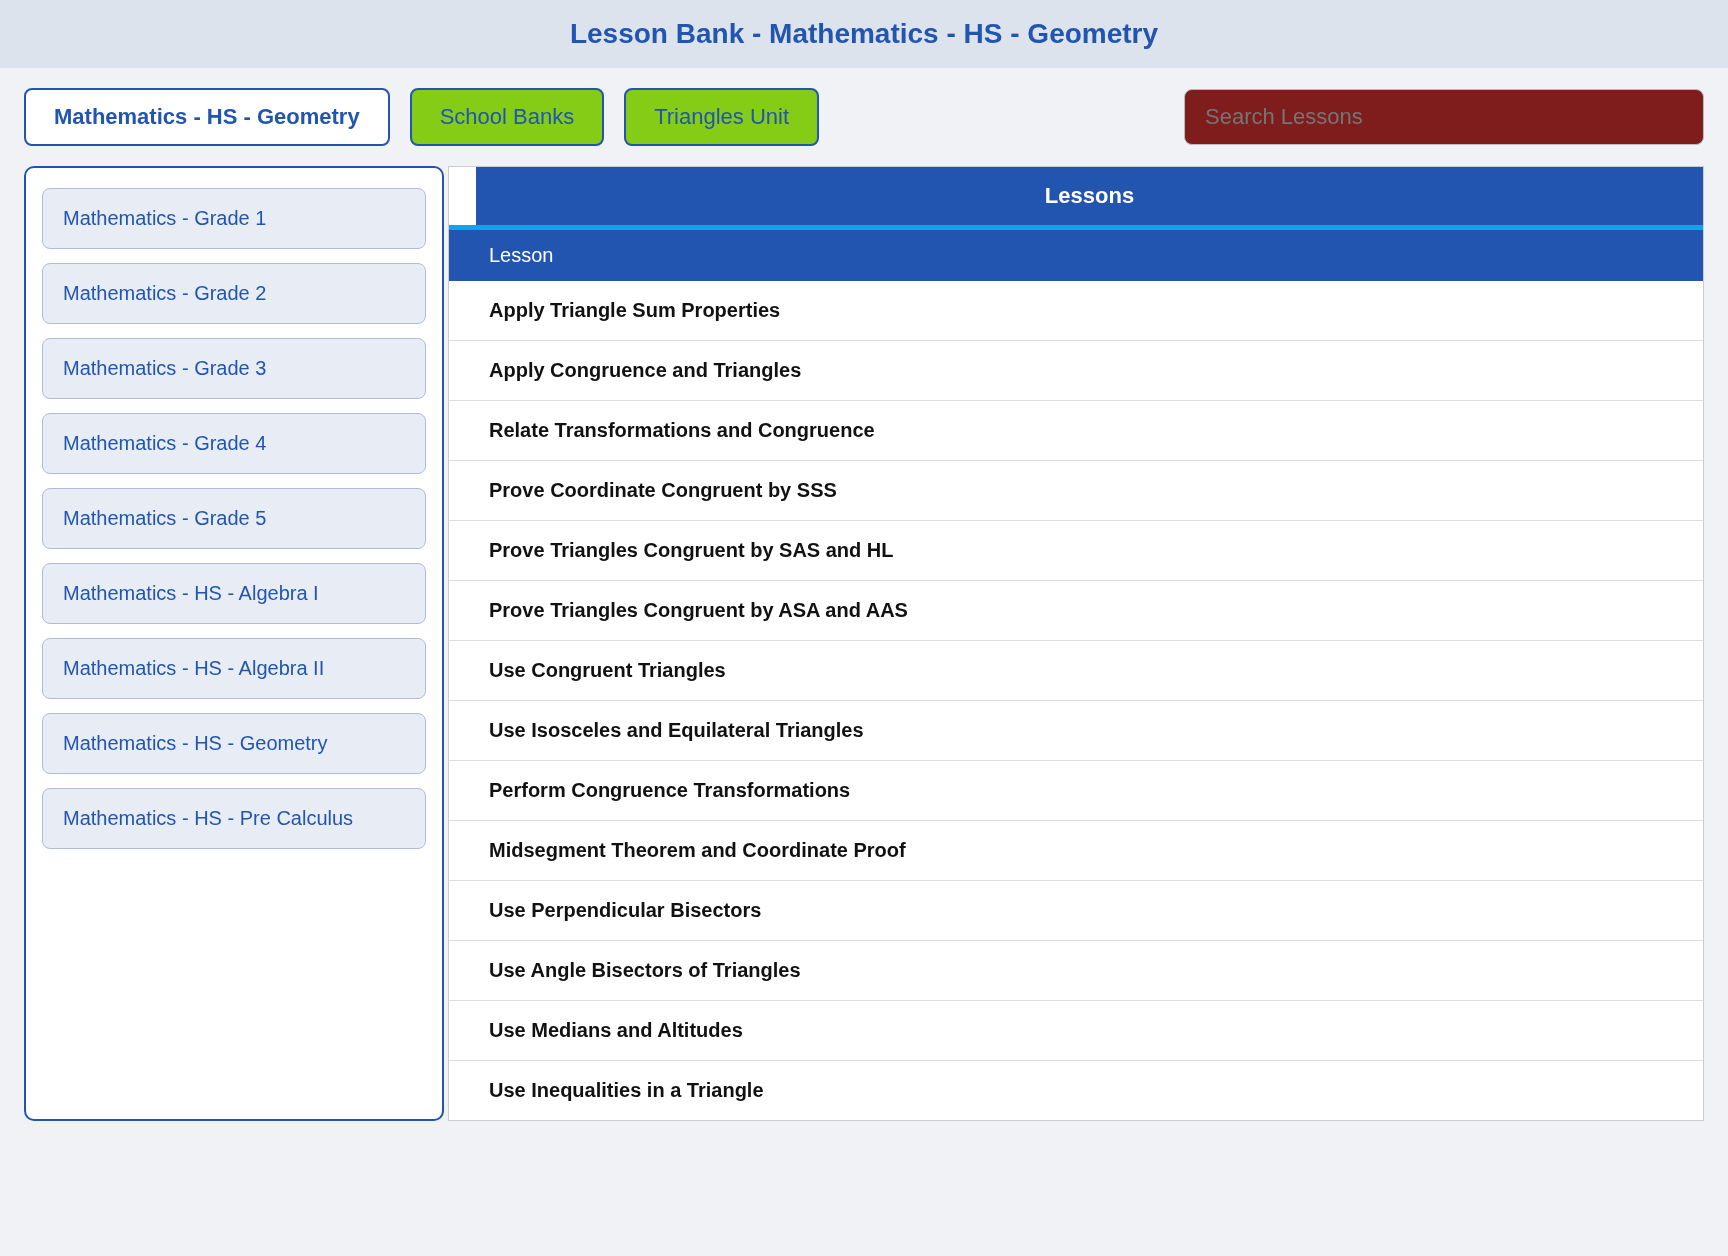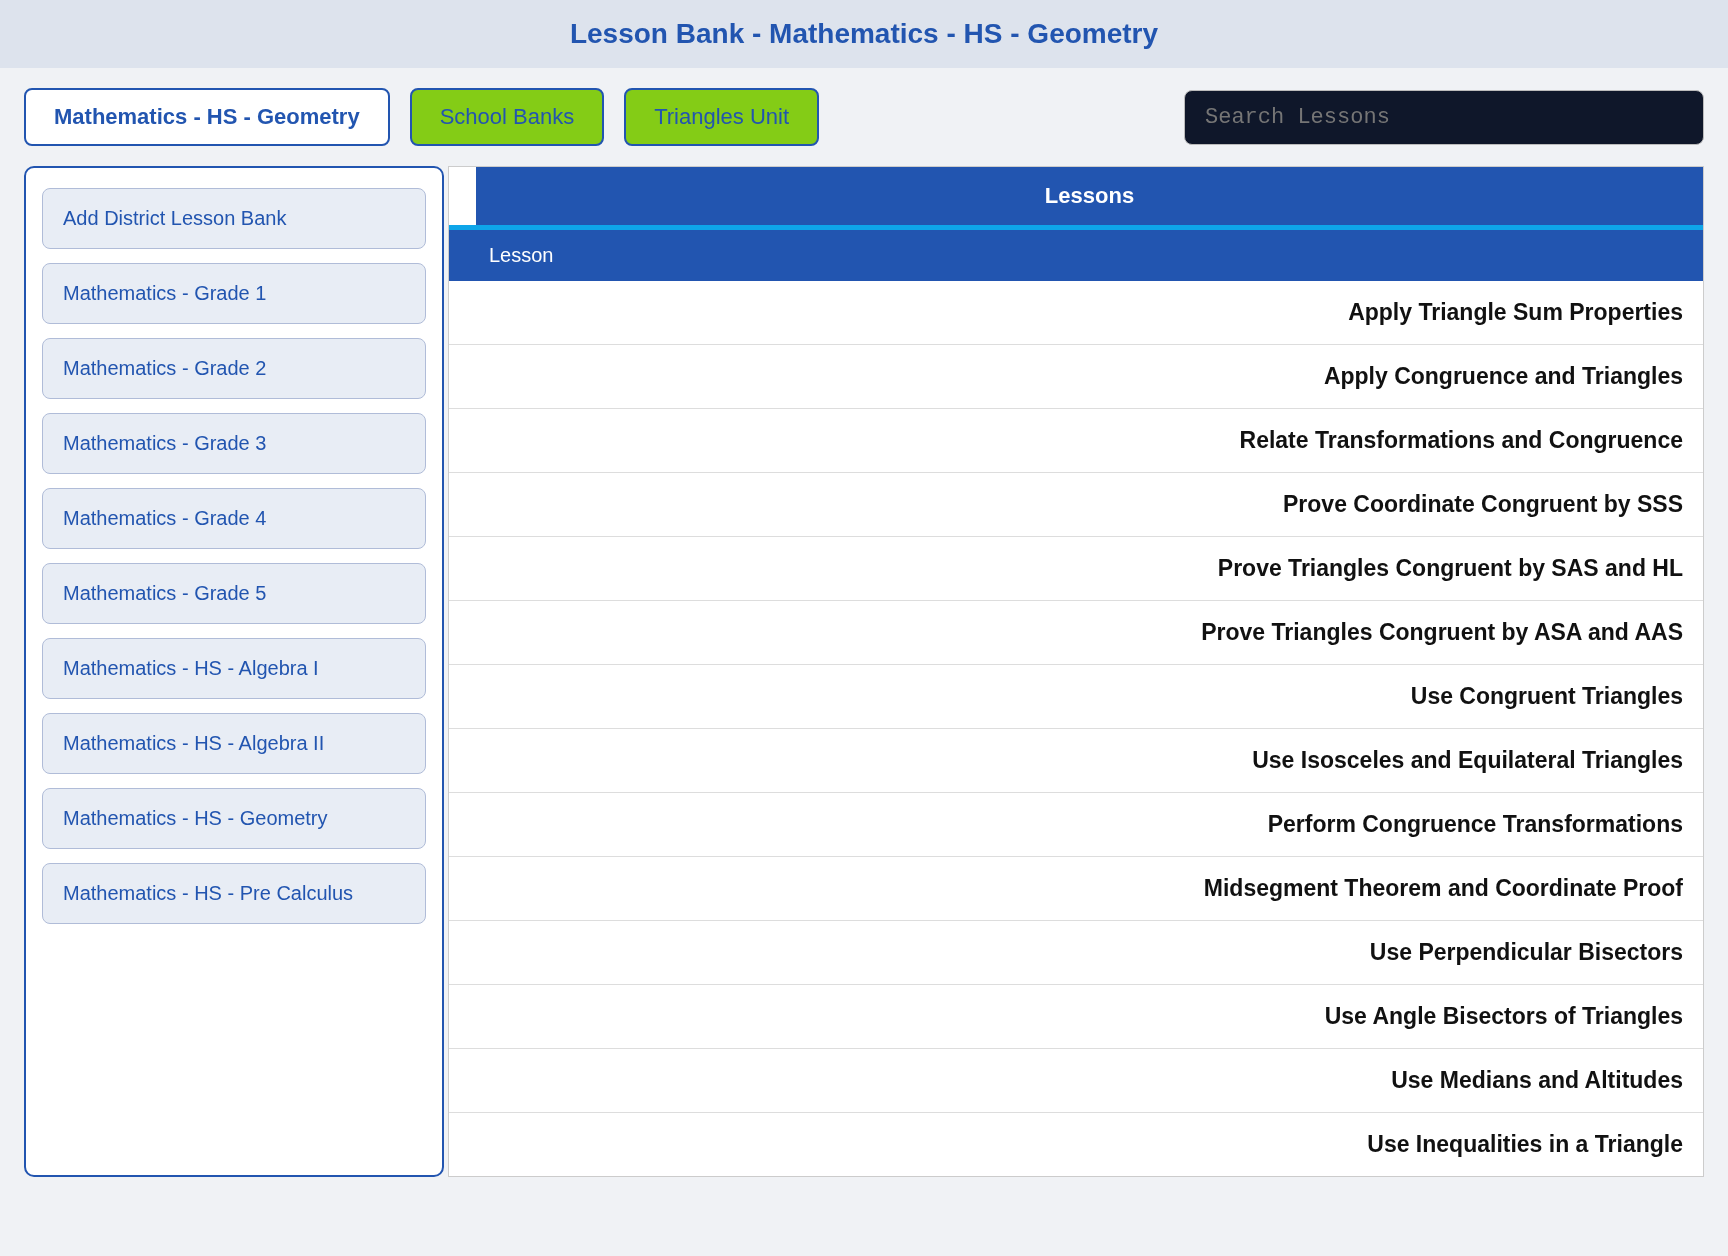--- a/index.html
+++ b/index.html
@@ -52,22 +52,21 @@
     }
 
     .search-input {
       margin-left: auto;
       border: 1.5px solid #bbb;
       border-radius: 8px;
       padding: 14px 20px;
       font-size: 22px;
       color: #999;
       width: 520px;
-      background: #0f172a;
-      font-family: Liberation Mono, monospace;
+      background: #7f1d1d;
     }
 
     .main-content {
       display: flex;
       padding: 0 24px 24px 24px;
       gap: 0;
     }
 
     .left-panel {
       width: 420px;
@@ -117,25 +116,24 @@
       padding: 14px 20px;
       font-size: 20px;
       font-weight: 500;
       border-top: 5px solid #0ea5e9;
       padding-left: 40px;
     }
 
     .lesson-row {
       padding: 18px 20px 18px 40px;
       border-bottom: 1px solid #ddd;
-      font-size: 23px;
+      font-size: 20px;
       font-weight: 700;
       color: #111;
       background: white;
-      text-align: right;
     }
 
     .lesson-row:last-child {
       border-bottom: none;
     }
   </style>
 </head>
 <body>
 
 <div class="page-title-bar">
@@ -146,21 +144,20 @@
   <button class="nav-btn active">Mathematics - HS - Geometry</button>
   <button class="nav-btn">School Banks</button>
   <button class="nav-btn">Triangles Unit</button>
   <input class="search-input" type="text" placeholder="Search Lessons" style="">
 </div>
 
 <div class="main-content">
 
   <div class="left-panel">
 
-  <button class="left-panel-btn">Add District Lesson Bank</button>
       <button class="left-panel-btn">Mathematics - Grade 1</button>
       <button class="left-panel-btn">Mathematics - Grade 2</button>
       <button class="left-panel-btn">Mathematics - Grade 3</button>
       <button class="left-panel-btn">Mathematics - Grade 4</button>
       <button class="left-panel-btn">Mathematics - Grade 5</button>
       <button class="left-panel-btn">Mathematics - HS - Algebra I</button>
       <button class="left-panel-btn">Mathematics - HS - Algebra II</button>
       <button class="left-panel-btn">Mathematics - HS - Geometry</button>
       <button class="left-panel-btn">Mathematics - HS - Pre Calculus</button>
     </div>

